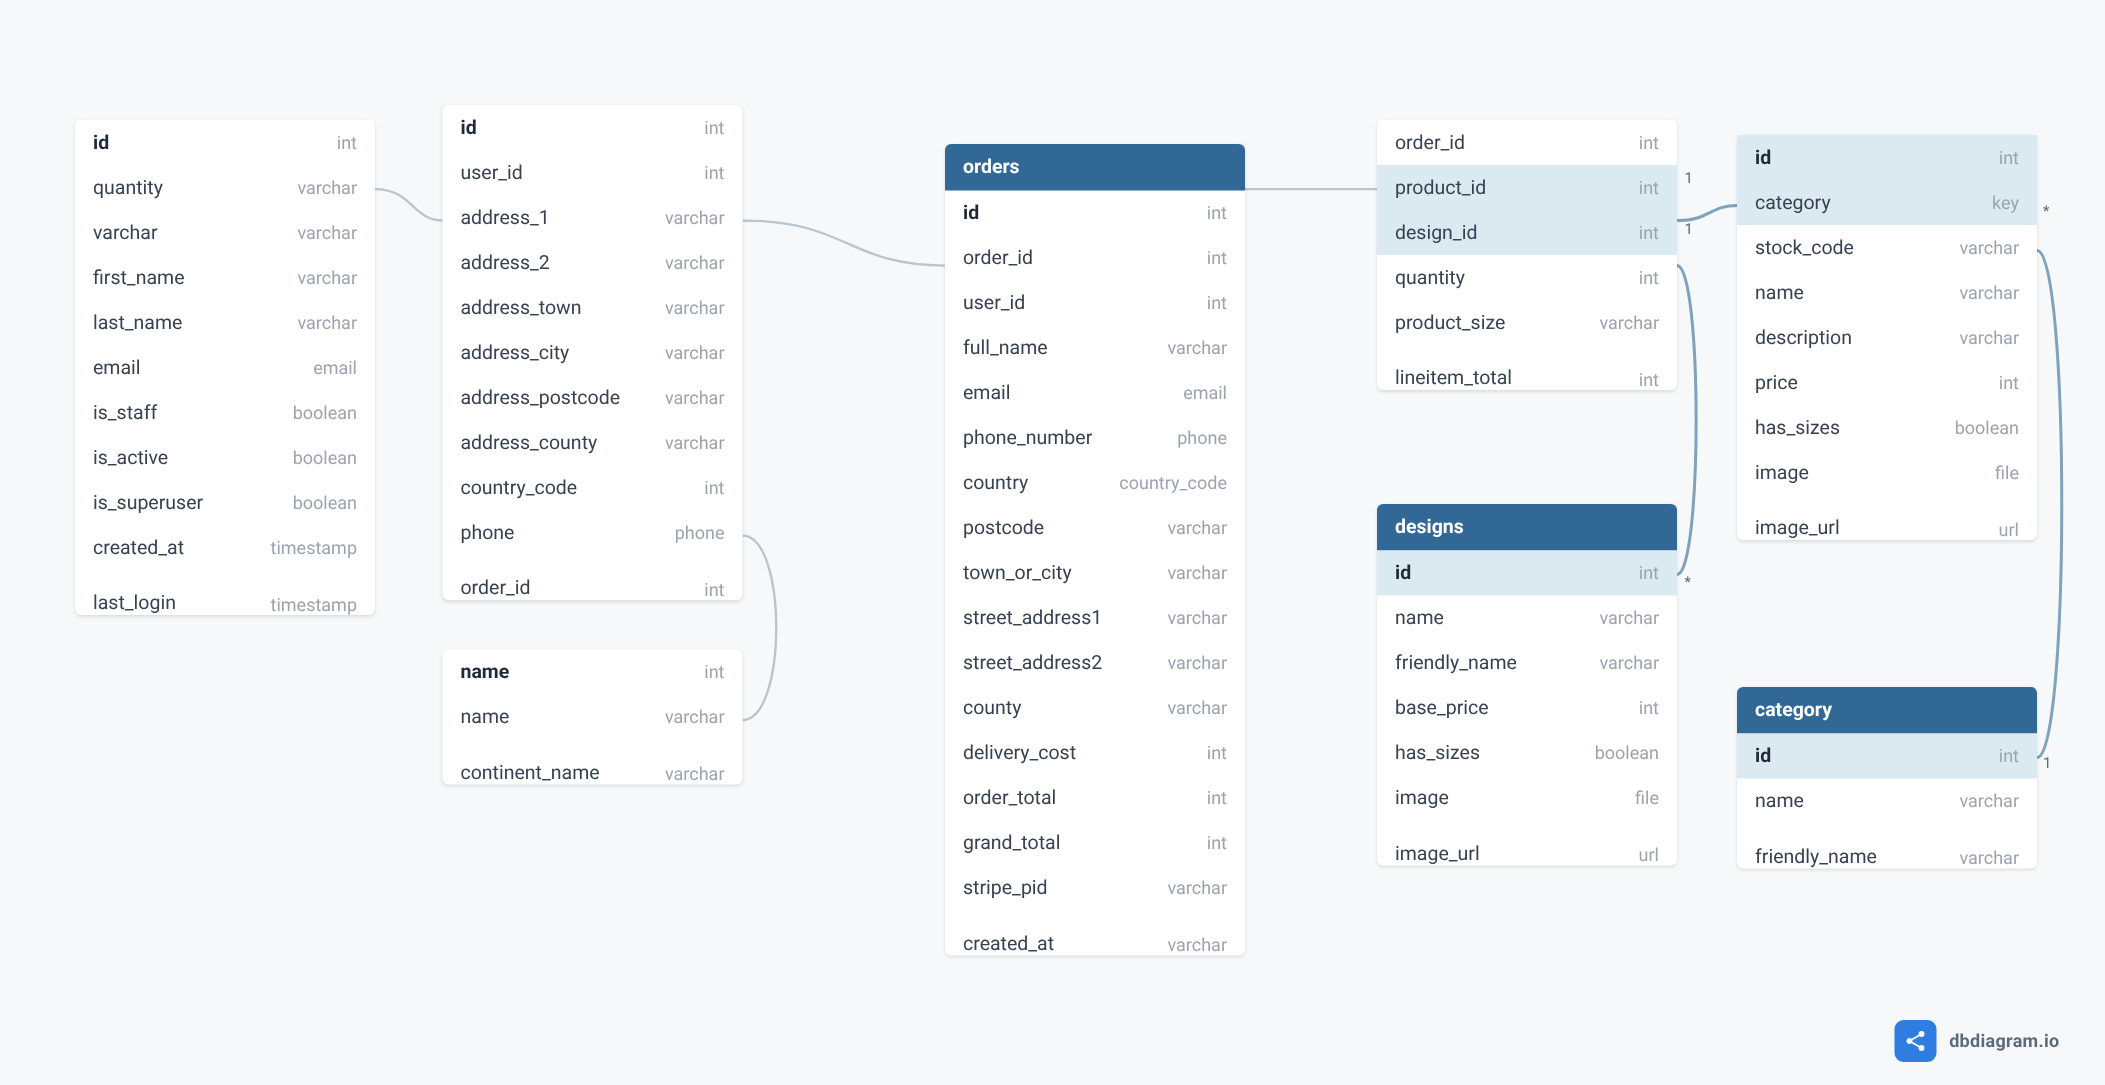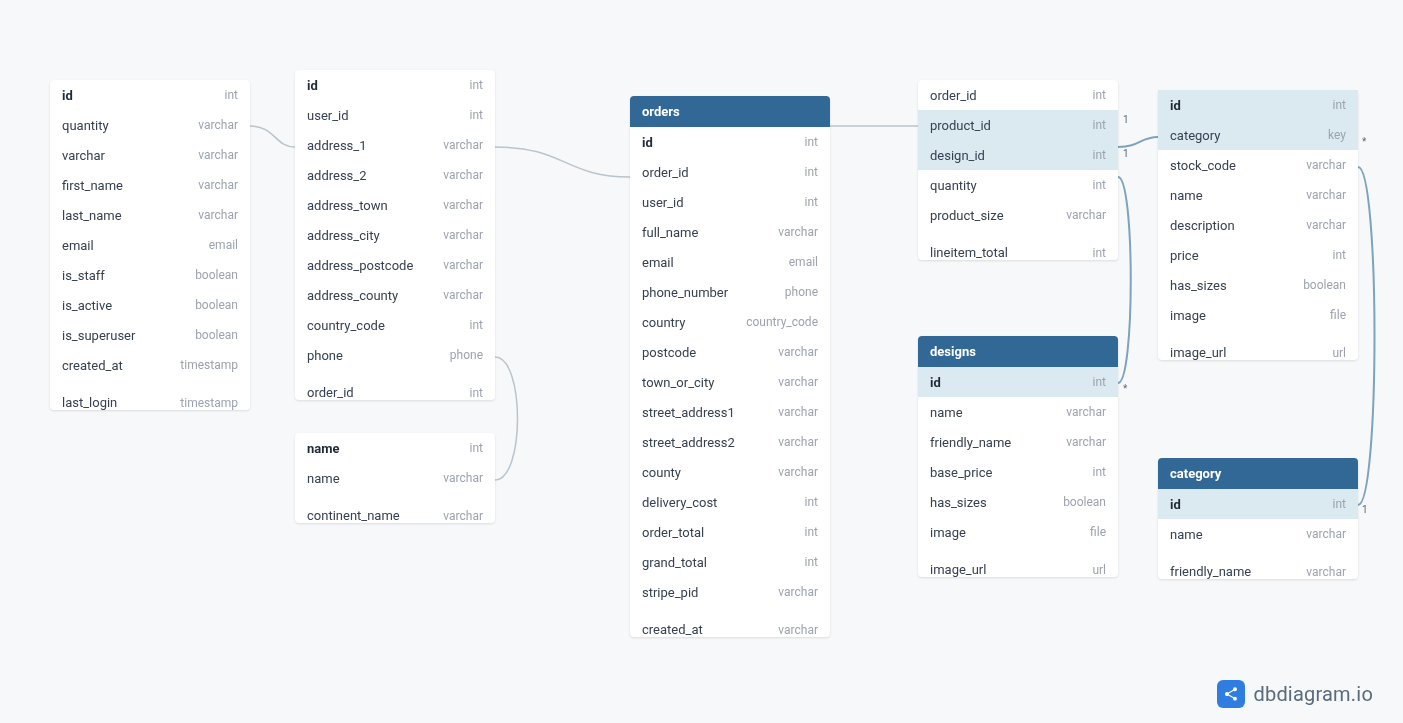--- a/index.html
+++ b/index.html
@@ -14,21 +14,21 @@
   .row.pk .field-name { font-weight:700; color:#1f2937; }
   .row.hi { background:#dbeaf1; }
   .row .field-name { color:#374151; }
   .row .field-type { color:#9ca3af; font-size:12px; }
   .row:last-child { border-bottom-left-radius:4px; border-bottom-right-radius:4px;align-items:flex-end; }
 
   .card-label { position:absolute; font-size:10px; color:#5b6b7b; }
   
   .branding { position:absolute; right:30px; bottom:15px; display:flex; align-items:center; gap:8px; }
   .branding .logo { width:28px; height:28px; background:#2f7de1; border-radius:6px; display:flex; align-items:center; justify-content:center; color:#fff; }
-  .branding .text { font-weight:400; color:#5b6b7b; font-size:20px; letter-spacing:0.2px; }
+  .branding .text { font-weight:700; color:#5b6b7b; font-size:12px; letter-spacing:0.2px; }
   .branding .logo svg { width:16px; height:16px; fill:#fff; }
 </style>
 </head>
 <body>
 
 <div class="canvas">
 
   <svg class="connectors">
     <g fill="none" stroke="#b9c4cc" stroke-width="1.5">
 

